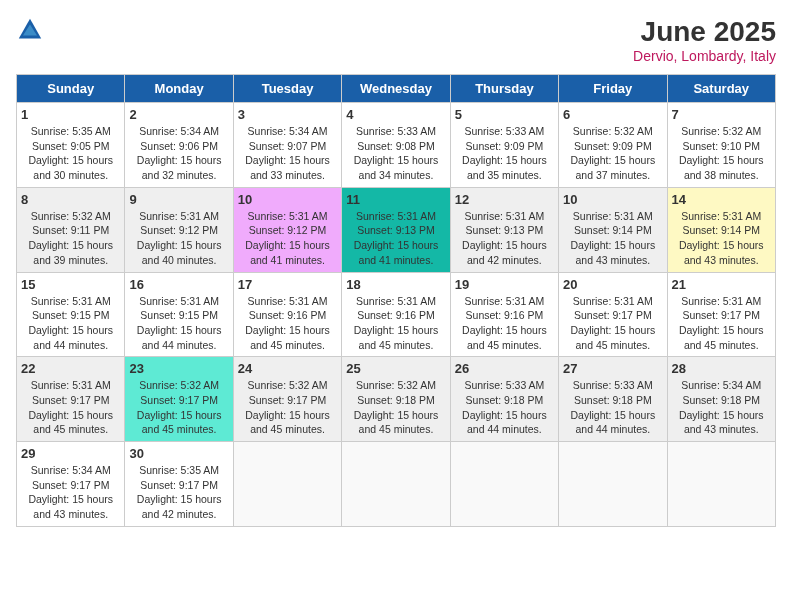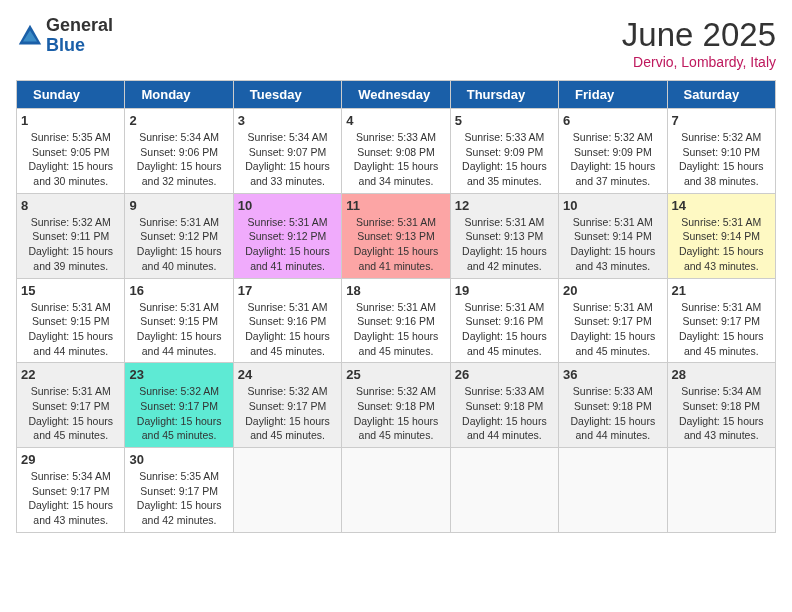--- a/index.html
+++ b/index.html
@@ -37,38 +37,38 @@
     }
     .logo-icon {
       width: 28px;
       height: 28px;
       margin-right: 2px;
     }
     .title-area {
       text-align: right;
     }
     .month-title {
-      font-size: 33px;
-      font-weight: normal;
+      font-size: 28px;
+      font-weight: bold;
       color: #333;
     }
     .subtitle {
       font-size: 14px;
       color: #be185d;
     }
     .calendar {
       width: 100%;
       border-collapse: collapse;
       font-size: 11px;
     }
     .calendar th {
       background-color: #1a5fa8;
       color: white;
       padding: 6px 16px;
-      text-align: left;
+      text-align: center;
       font-size: 13px;
       font-weight: bold;
       border: 1px solid #ccc;
     }
     .calendar td {
       border: 1px solid #ccc;
       vertical-align: top;
       padding: 4px;
       width: calc(100% / 7);
       min-height: 80px;
@@ -96,24 +96,20 @@
   </style>
 </head>
 <body>
 
 <div class="header-area">
   <div class="logo">
     <svg class="logo-icon" viewBox="0 0 40 40">
       <polygon points="20,4 36,32 4,32" fill="#1a5fa8"></polygon>
       <polygon points="20,12 30,28 10,28" fill="#4a9fd4" opacity="0.7"></polygon>
     </svg>
-    <div class="logo-text">
-      <span class="logo-general">General</span>
-      <span class="logo-blue">Blue</span>
-    </div>
   </div>
   <div class="title-area">
     <div class="month-title">June 2025</div>
     <div class="subtitle">Dervio, Lombardy, Italy</div>
   </div>
 </div>
 
 <table class="calendar">
   <thead>
     <tr>
@@ -163,21 +159,21 @@
           <div class="day-info">Sunrise: 5:32 AM<br>Sunset: 9:11 PM<br>Daylight: 15 hours and 39 minutes.</div>
         </td>
         <td style="background: rgb(239, 239, 239);">
           <span class="day-num">9</span>
           <div class="day-info">Sunrise: 5:31 AM<br>Sunset: 9:12 PM<br>Daylight: 15 hours and 40 minutes.</div>
         </td>
         <td style="background: #f0abfc;">
           <span class="day-num">10</span>
           <div class="day-info">Sunrise: 5:31 AM<br>Sunset: 9:12 PM<br>Daylight: 15 hours and 41 minutes.</div>
         </td>
-        <td style="background: #fca5a5;">
+        <td style="background: #14b8a6;">
           <span class="day-num">11</span>
           <div class="day-info">Sunrise: 5:31 AM<br>Sunset: 9:13 PM<br>Daylight: 15 hours and 41 minutes.</div>
         </td>
         <td style="background: rgb(239, 239, 239);">
           <span class="day-num">12</span>
           <div class="day-info">Sunrise: 5:31 AM<br>Sunset: 9:13 PM<br>Daylight: 15 hours and 42 minutes.</div>
         </td>
         <td style="background: rgb(239, 239, 239);">
           <span class="day-num">10</span>
           <div class="day-info">Sunrise: 5:31 AM<br>Sunset: 9:14 PM<br>Daylight: 15 hours and 43 minutes.</div>
@@ -232,21 +228,21 @@
         </td>
         <td style="background: rgb(239, 239, 239); margin-top: 7px;">
           <span class="day-num">25</span>
           <div class="day-info">Sunrise: 5:32 AM<br>Sunset: 9:18 PM<br>Daylight: 15 hours and 45 minutes.</div>
         </td>
         <td style="background: rgb(239, 239, 239);">
           <span class="day-num">26</span>
           <div class="day-info">Sunrise: 5:33 AM<br>Sunset: 9:18 PM<br>Daylight: 15 hours and 44 minutes.</div>
         </td>
         <td style="background: rgb(239, 239, 239);">
-          <span class="day-num">36</span>
+          <span class="day-num">27</span>
           <div class="day-info">Sunrise: 5:33 AM<br>Sunset: 9:18 PM<br>Daylight: 15 hours and 44 minutes.</div>
         </td>
         <td style="background: rgb(239, 239, 239);">
           <span class="day-num">28</span>
           <div class="day-info">Sunrise: 5:34 AM<br>Sunset: 9:18 PM<br>Daylight: 15 hours and 43 minutes.</div>
         </td>
       </tr>
       <tr>
         <td>
           <span class="day-num">29</span>

